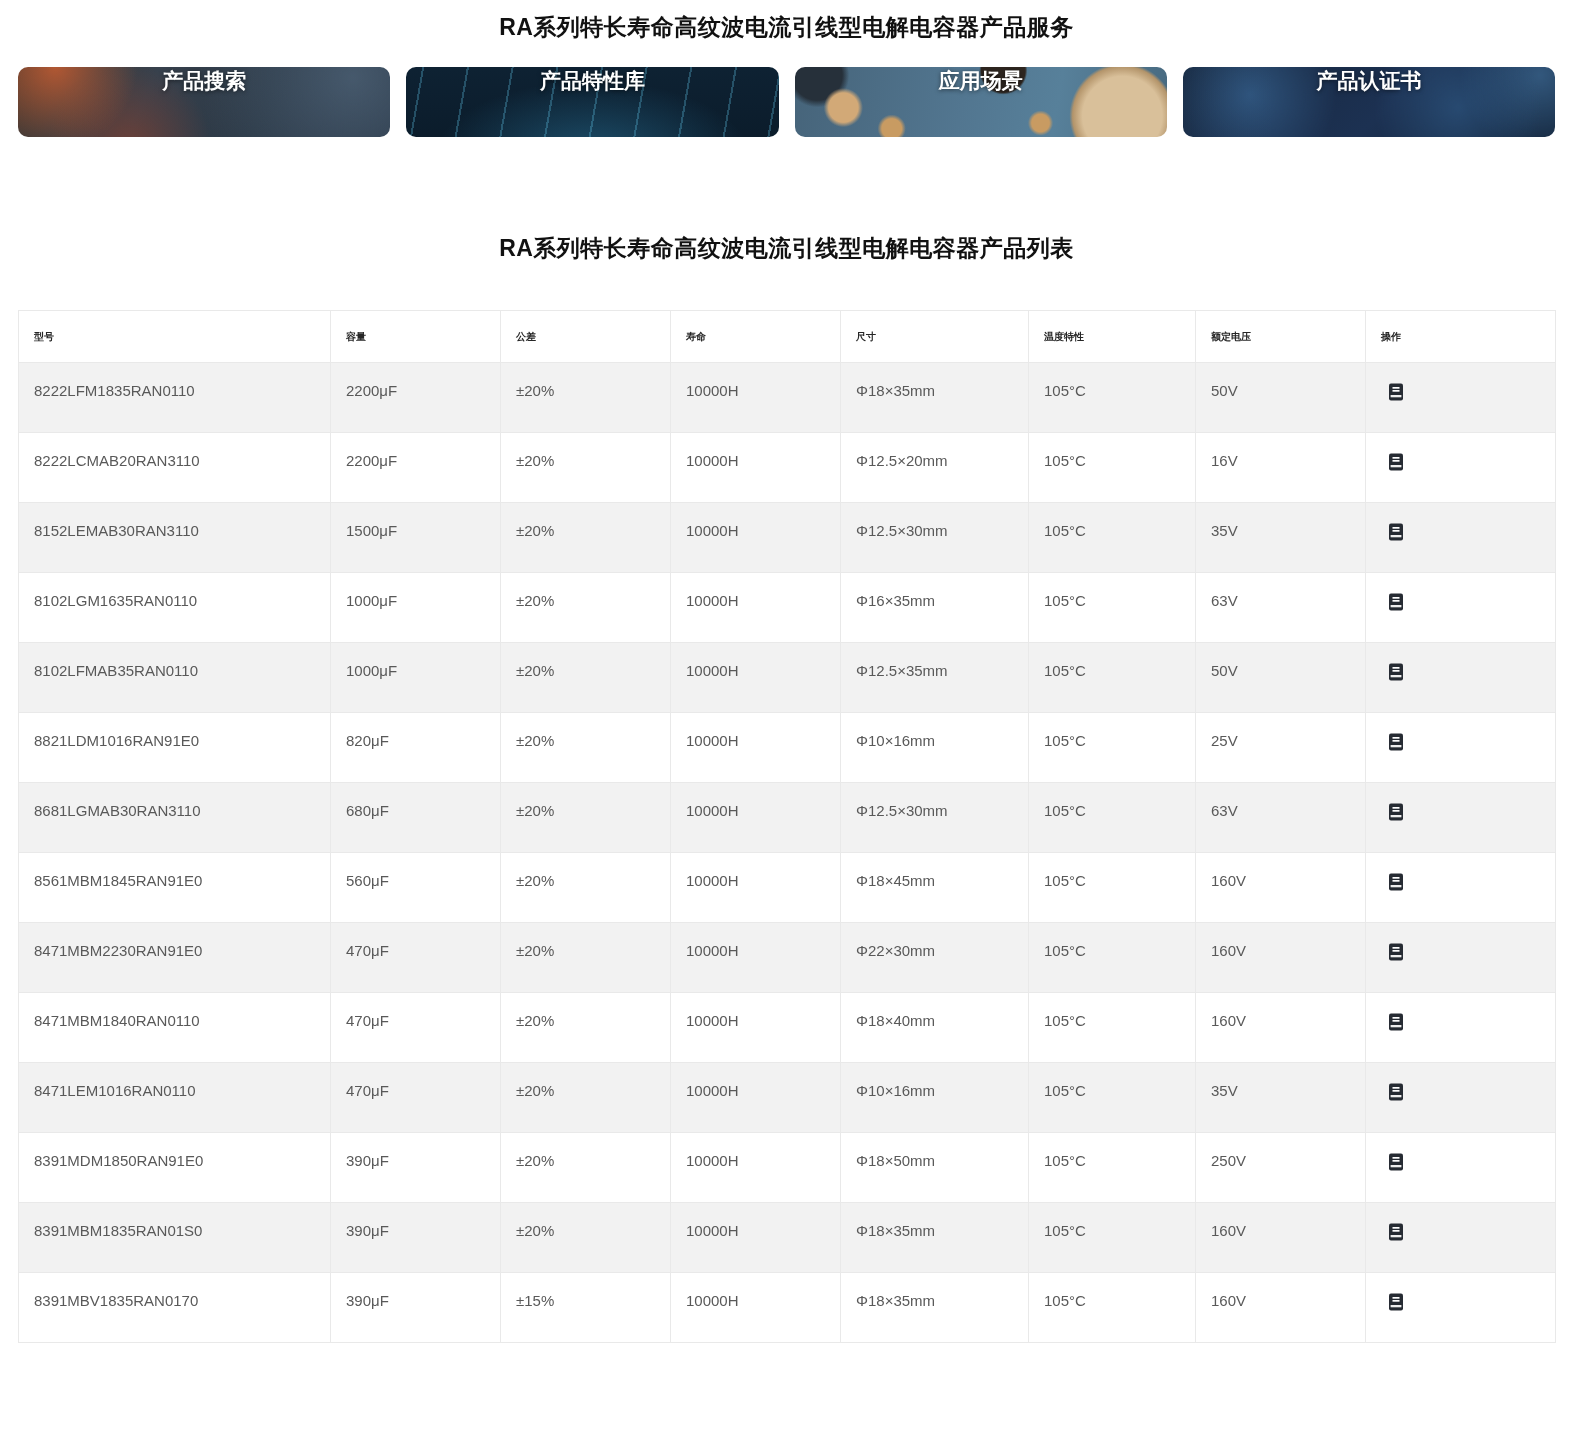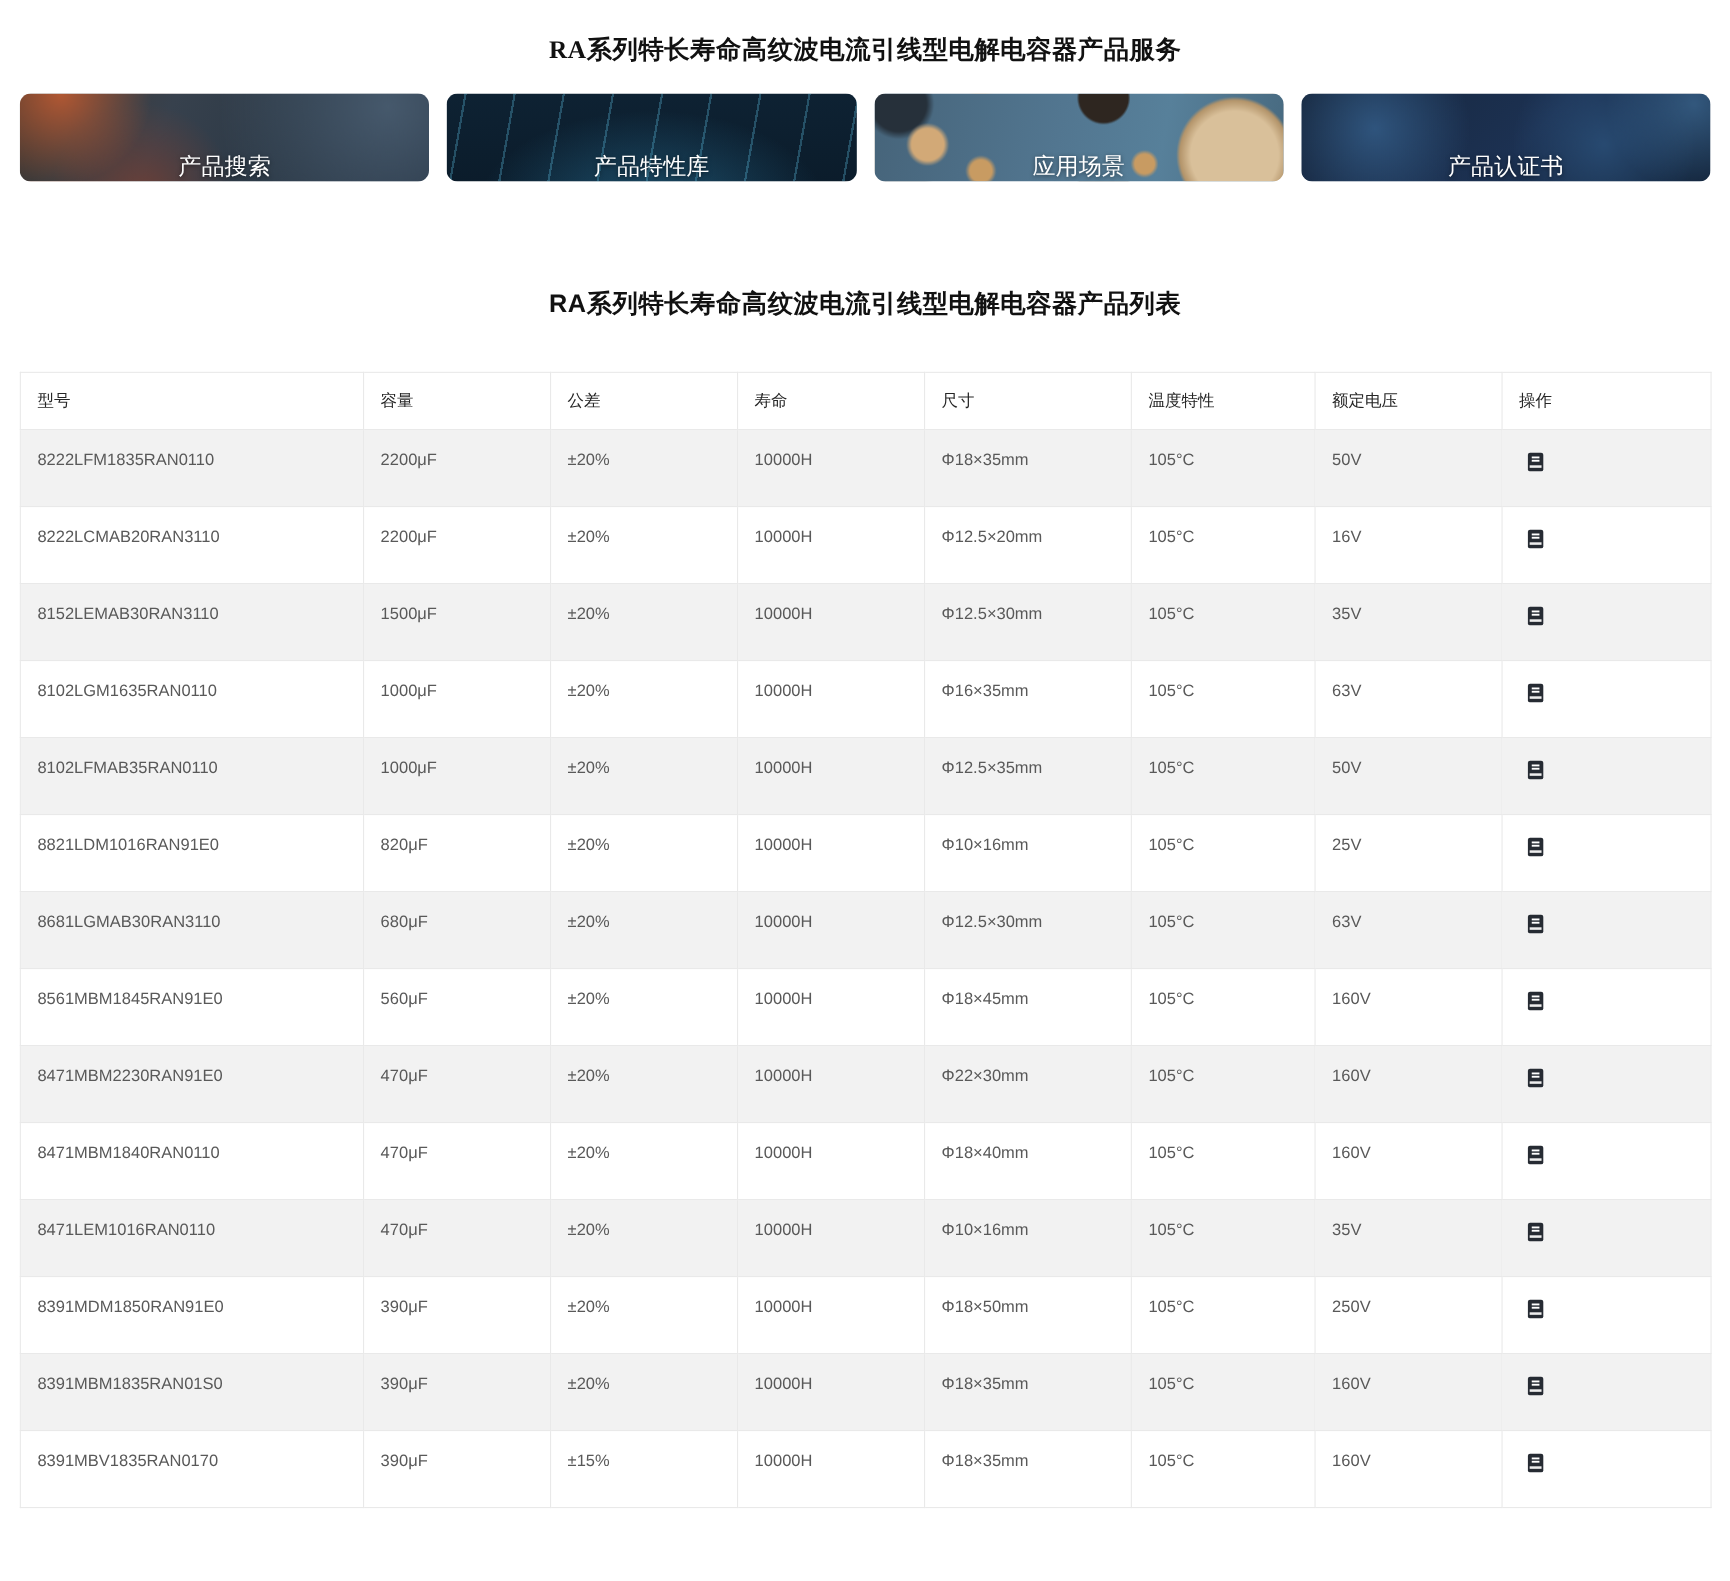--- a/index.html
+++ b/index.html
@@ -3,29 +3,30 @@
 <meta charset="utf-8">
 <style>
   html,body { margin:0; padding:0; background:#fff; }
   body { width:1573px; font-family:"Liberation Sans","DejaVu Sans",sans-serif; }
   .container { padding:0 18px 4px; }
 
   .page-title, .list-title {
     margin:0; text-align:center; font-weight:bold;
     font-size:23px; color:#111; letter-spacing:.5px;
   }
-  .page-title { padding-top:30px;font-family:Liberation Serif, serif; }
+  .page-title { padding-top:12px; }
   .list-title { margin-top:96px; }
 
   .banners { display:flex; gap:16px; margin-top:24px; }
   .banner {
-    flex:1; height:80px; border-radius:10px; overflow:hidden;
-    display:flex; align-items:flex-end; justify-content:center;
+    flex:1; height:70px; border-radius:10px; overflow:hidden;
+    display:flex; align-items:flex-start; justify-content:center;
     color:#fff; font-size:21px; cursor:pointer;
     text-shadow:0 1px 4px rgba(0,0,0,.55);
+    font-weight:bold;
   }
   .banner-1 {
     background:
       radial-gradient(circle at 10% 0%, rgba(205,95,50,.8) 0%, rgba(205,95,50,0) 24%),
       radial-gradient(circle at 30% 115%, rgba(150,62,38,.55) 0%, rgba(150,62,38,0) 30%),
       radial-gradient(circle at 90% 15%, rgba(75,95,115,.85) 0%, rgba(75,95,115,0) 45%),
       linear-gradient(115deg,#43372f 0%,#37414d 35%,#2b3845 65%,#243140 100%);
   }
   .banner-2 {
     background:
@@ -54,21 +55,21 @@
   table.product-table {
     width:100%; border-collapse:collapse; table-layout:fixed;
     margin-top:46px;
   }
   .product-table th, .product-table td {
     border:1px solid #e9e9e9; text-align:left; box-sizing:border-box;
     overflow:hidden; white-space:nowrap;
   }
   .product-table th {
     height:52px; padding:0 15px; vertical-align:middle;
-    font-size:15px; font-weight:normal; color:#262626; background:#fff;
+    font-size:10px; font-weight:bold; color:#262626; background:#fff;
   }
   .product-table td {
     height:70px; padding:19px 15px; vertical-align:top;
     font-size:15px; color:#595959; background:#fff;
   }
   .product-table tbody tr:nth-child(odd) td { background:#f2f2f2; }
 
   .doc-btn { display:inline-block; width:20px; height:20px; margin-left:5px; cursor:pointer; }
   .doc-btn svg { display:block; }
 </style>

